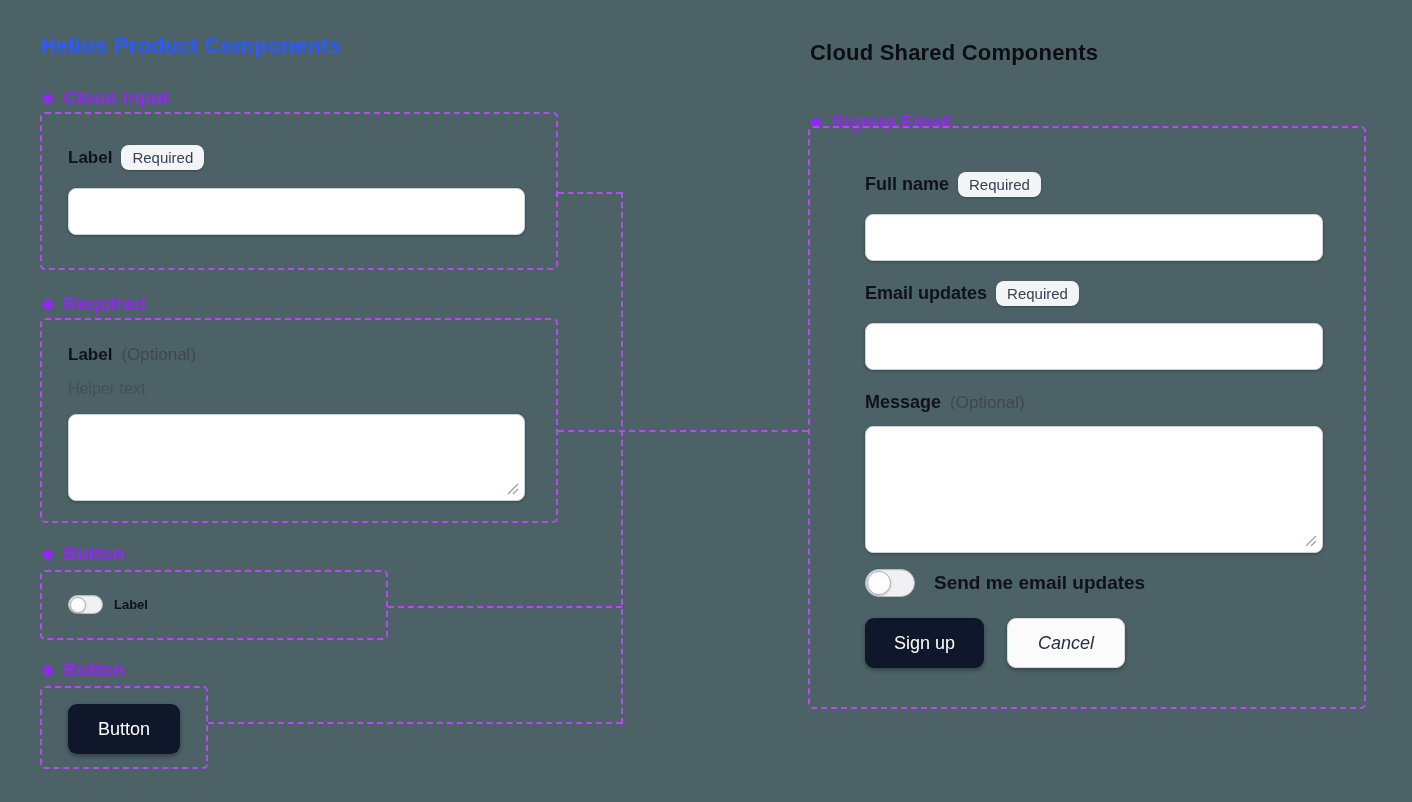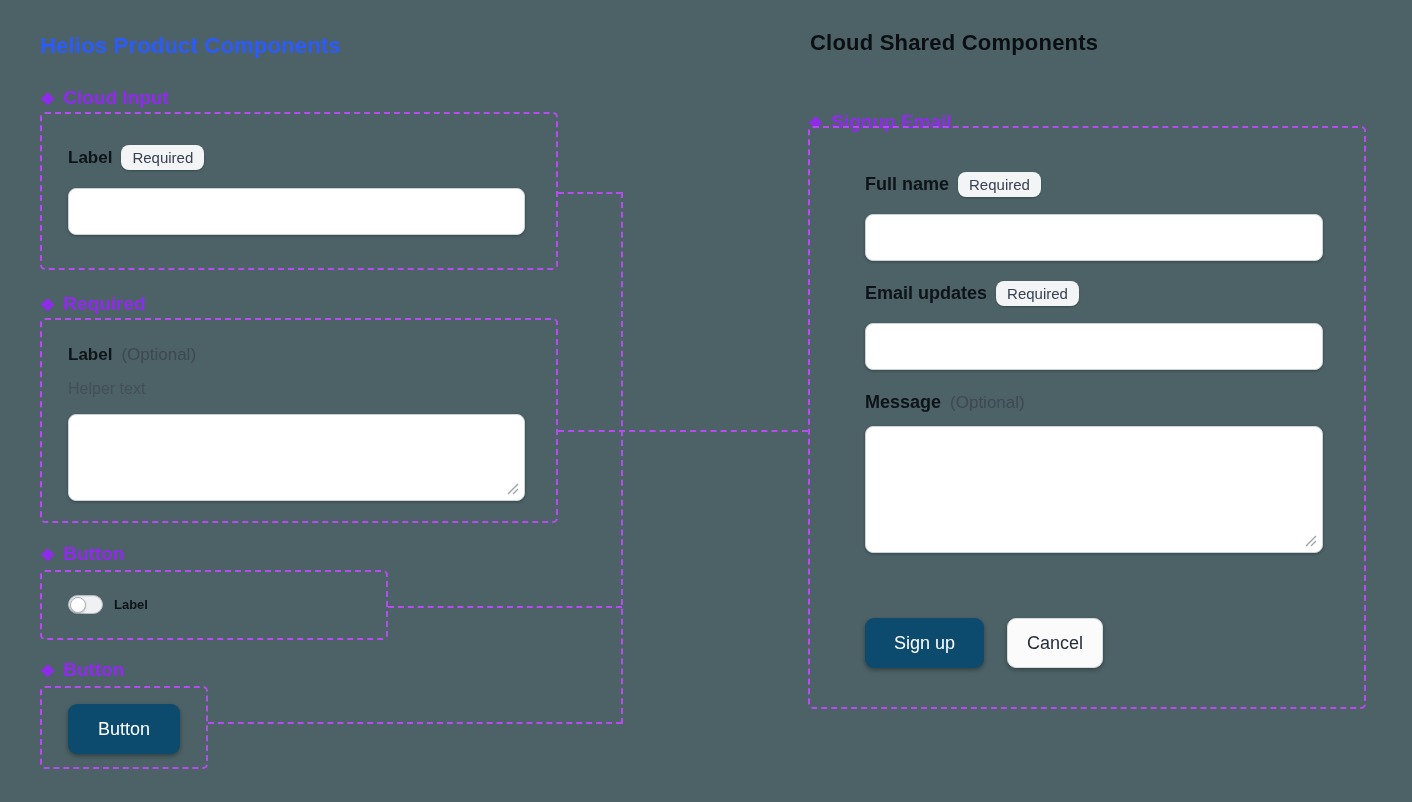--- a/index.html
+++ b/index.html
@@ -89,21 +89,21 @@
 
   
   .btn {
     display:flex; align-items:center; justify-content:center;
     font-family:"Liberation Sans", sans-serif;
     font-weight:500; font-size:18px;
     border-radius:9px; cursor:pointer;
     border:none;
   }
   .btn-primary {
-    background:#0c4a6e; color:#ffffff;
+    background:#0f172a; color:#ffffff;
     box-shadow:0 2px 4px rgba(0,0,0,.35);
   }
   .btn-secondary {
     background:#fbfbfc; color:#262e38;
     border:1.5px solid #d7dade;
     box-shadow:0 2px 4px rgba(0,0,0,.3);
   }
 </style>
 </head>
 <body>
@@ -163,21 +163,21 @@
 </div>
 
 <div class="abs comp-hdr" style="left:40px; top:659px;">
   <span class="glyph">❖</span>
   <span>Button</span>
 </div>
 <div class="abs frame" style="left:40px; top:686px; width:168px; height:83px;">
   <button class="abs btn btn-primary" style="left:26px; top:16px; width:112px; height:50px;">Button</button>
 </div>
 
-<div class="abs canvas-title title-black" style="left:810px; top:30px;">Cloud Shared Components</div>
+<div class="abs canvas-title title-black" style="left:810px; top:40px;">Cloud Shared Components</div>
 
 <div class="abs comp-hdr" style="left:808px; top:111px;">
   <span class="glyph">❖</span>
   <span>Signup Email</span>
 </div>
 
 <div class="abs frame" style="left:808px; top:126px; width:558px; height:583px;">
 
   <div class="abs label-row" style="left:55px; top:44px;">
     <span class="field-label-lg">Full name</span>
@@ -200,16 +200,22 @@
     <span class="muted">(Optional)</span>
   </div>
   <div class="ta-wrap" style="left:55px; top:298px; width:458px; height:127px;">
     <textarea class="text-area" style=""></textarea>
     <svg class="resize-handle" viewBox="0 0 12 12">
       <line x1="1" y1="11" x2="11" y2="1" stroke="#9aa2ac" stroke-width="1.3"></line>
       <line x1="6" y1="11" x2="11" y2="6" stroke="#9aa2ac" stroke-width="1.3"></line>
     </svg>
   </div>
 
+  <div class="abs toggle-row" style="left:55px; top:441px;">
+    <span class="toggle toggle-lg">
+        <span class="knob"></span>
+      </span>
+    <span class="toggle-label-lg">Send me email updates</span>
+  </div>
 
   <button class="abs btn btn-primary" style="left:55px; top:490px; width:119px; height:50px;">Sign up</button>
-  <button class="abs btn btn-secondary" style="left:197px; top:490px; width:96px; height:50px;">Cancel</button>
+  <button class="abs btn btn-secondary" style="left:197px; top:490px; width:118px; height:50px;font-style:italic;">Cancel</button>
 </div>
 
 </body></html>

